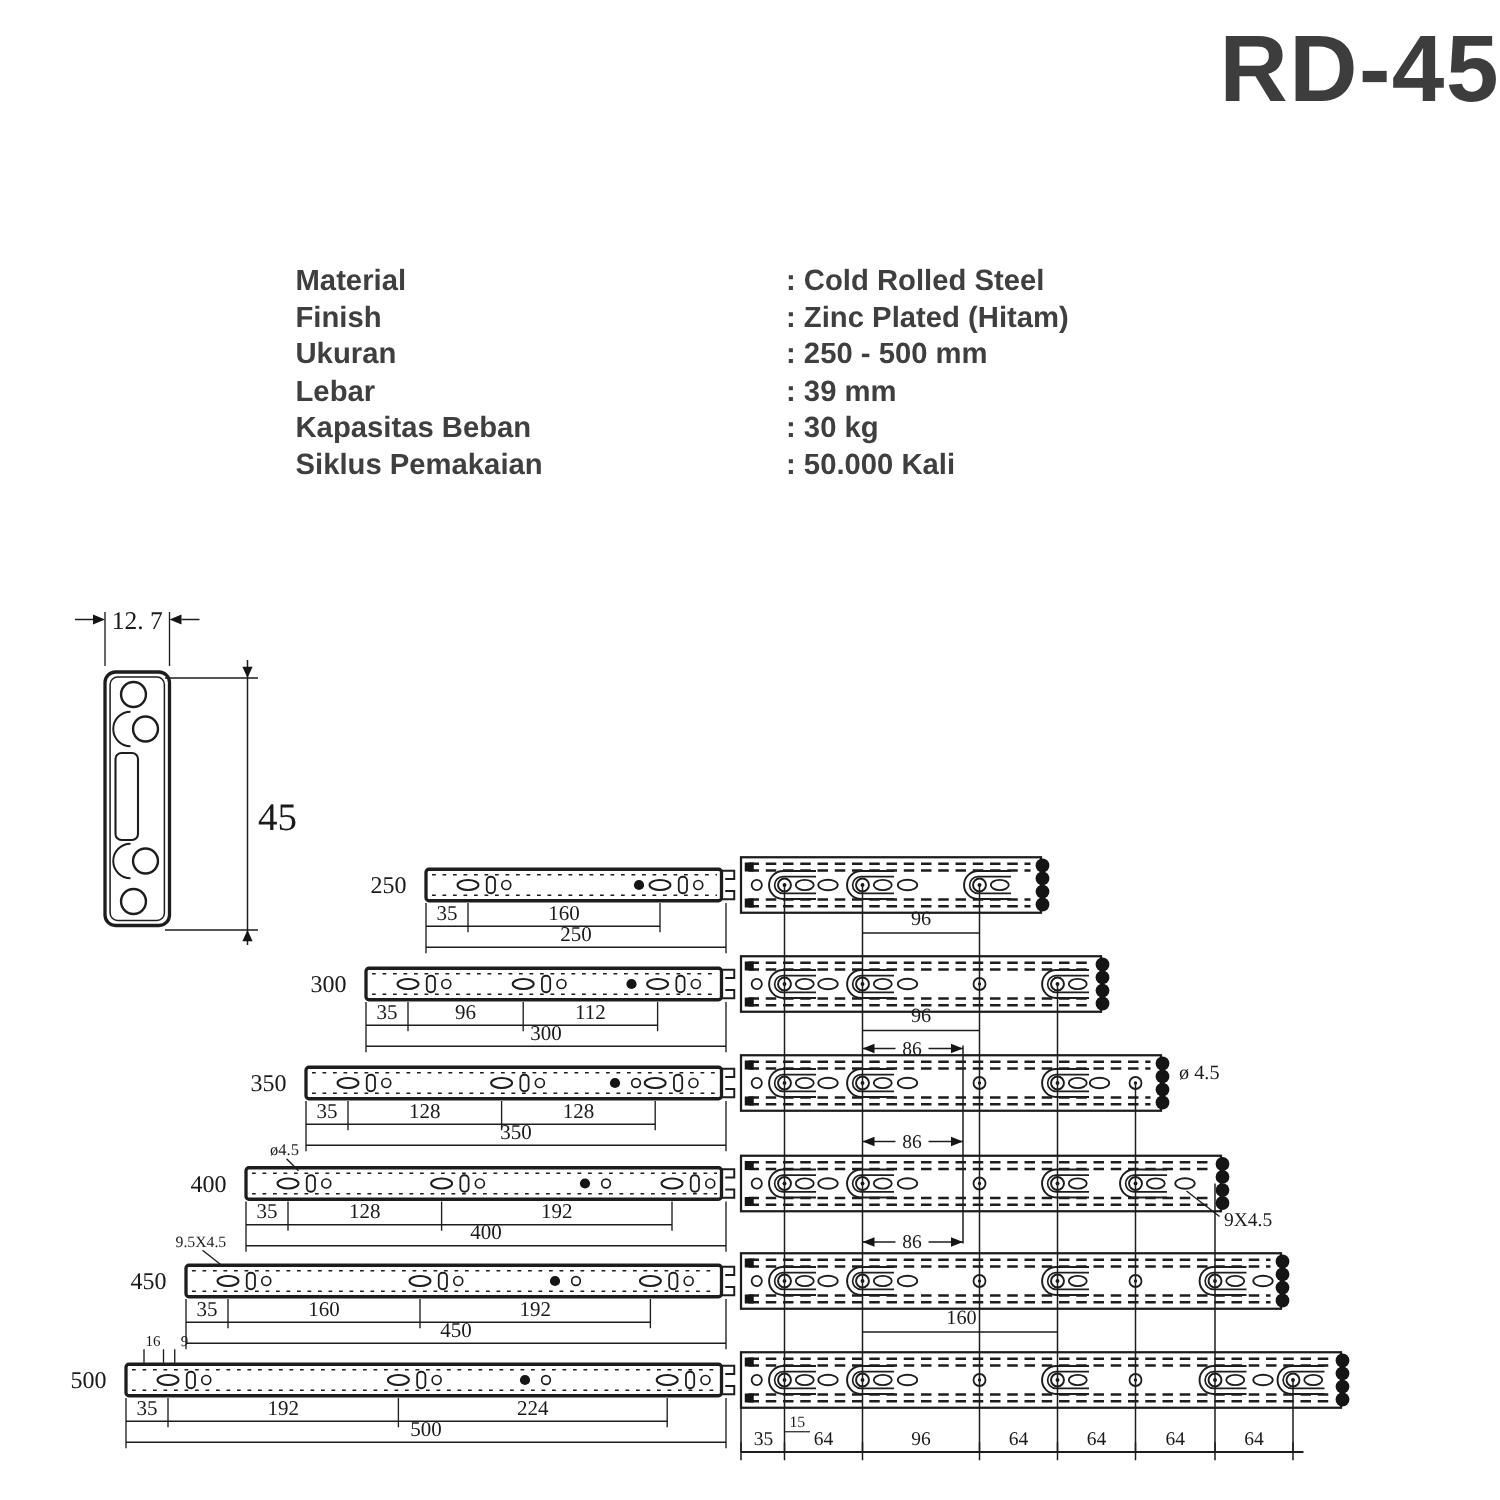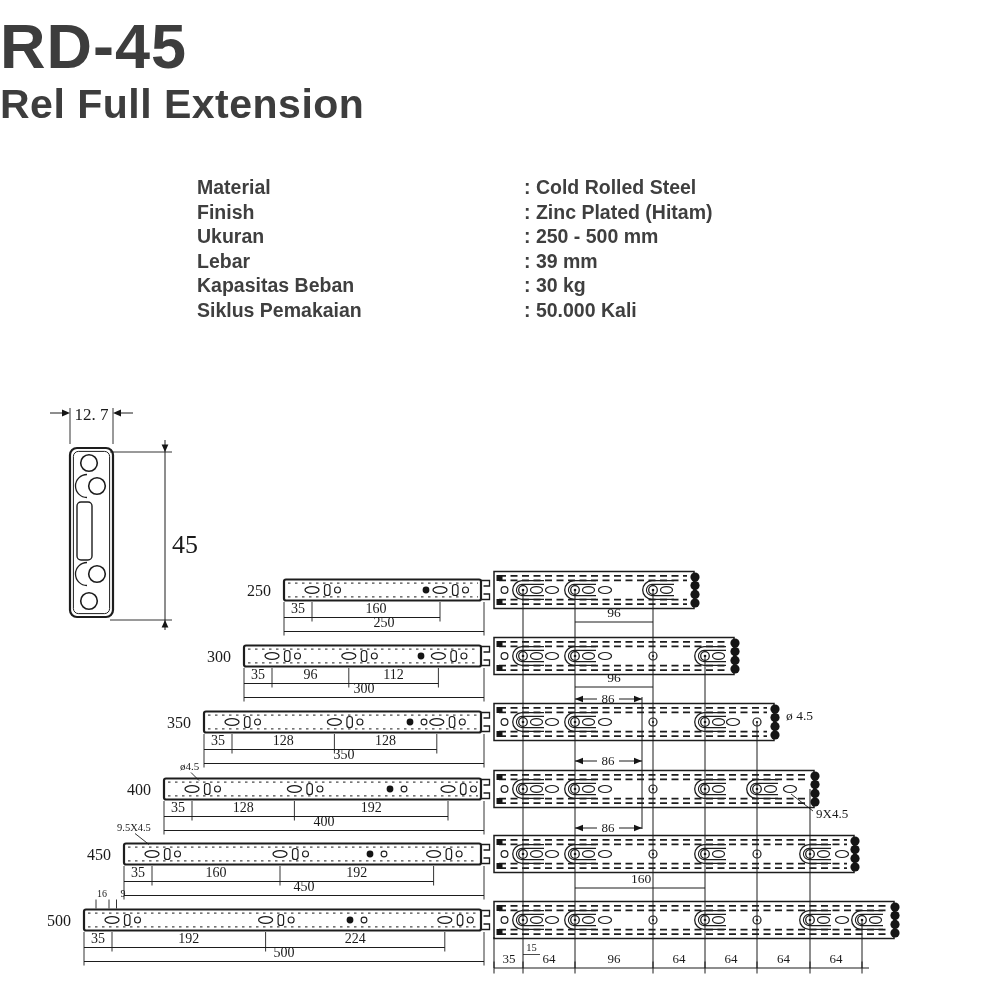--- a/index.html
+++ b/index.html
@@ -1,36 +1,35 @@
 <!DOCTYPE html>
 <html><head>
 <meta charset="utf-8">
 <style>
   html,body{margin:0;padding:0}
   body{width:1000px;height:1000px;background:#ffffff;position:relative;overflow:hidden;
        font-family:"Liberation Sans",sans-serif;}
-  .header{position:absolute;top:14px;left:0;width:100%;text-align:left;color:#3d3d3d}
+  .header{position:absolute;top:14px;left:0;width:100%;text-align:right;color:#3d3d3d}
   .title{font-size:63px;font-weight:800;letter-spacing:1px;line-height:1.04}
   .subtitle{font-size:41px;font-weight:700;letter-spacing:.5px;margin-top:1px}
   .specs{position:absolute;left:197px;top:175px;color:#3f3f3f;font-size:19.5px;
          font-weight:600;line-height:24.6px;width:640px}
   .spec-row{display:flex}
   .spec-label{width:327px;flex:none}
   .spec-value{flex:1;white-space:nowrap}
   svg{position:absolute;left:0;top:0}
   svg .ln{stroke:#1d1d1d;fill:none}
   svg .fl{fill:#151515;stroke:none}
   svg text{fill:#1a1a1a;font-family:"Liberation Serif",serif}
 </style>
 </head>
 <body>
 
 <div class="header">
   <div class="title">RD-45</div>
-  <div class="subtitle">Rel Full Extension</div>
 </div>
 
 <div class="specs">
     <div class="spec-row">
       <span class="spec-label">Material</span>
       <span class="spec-value">: Cold Rolled Steel</span>
     </div>
     <div class="spec-row">
       <span class="spec-label">Finish</span>
       <span class="spec-value">: Zinc Plated (Hitam)</span>

